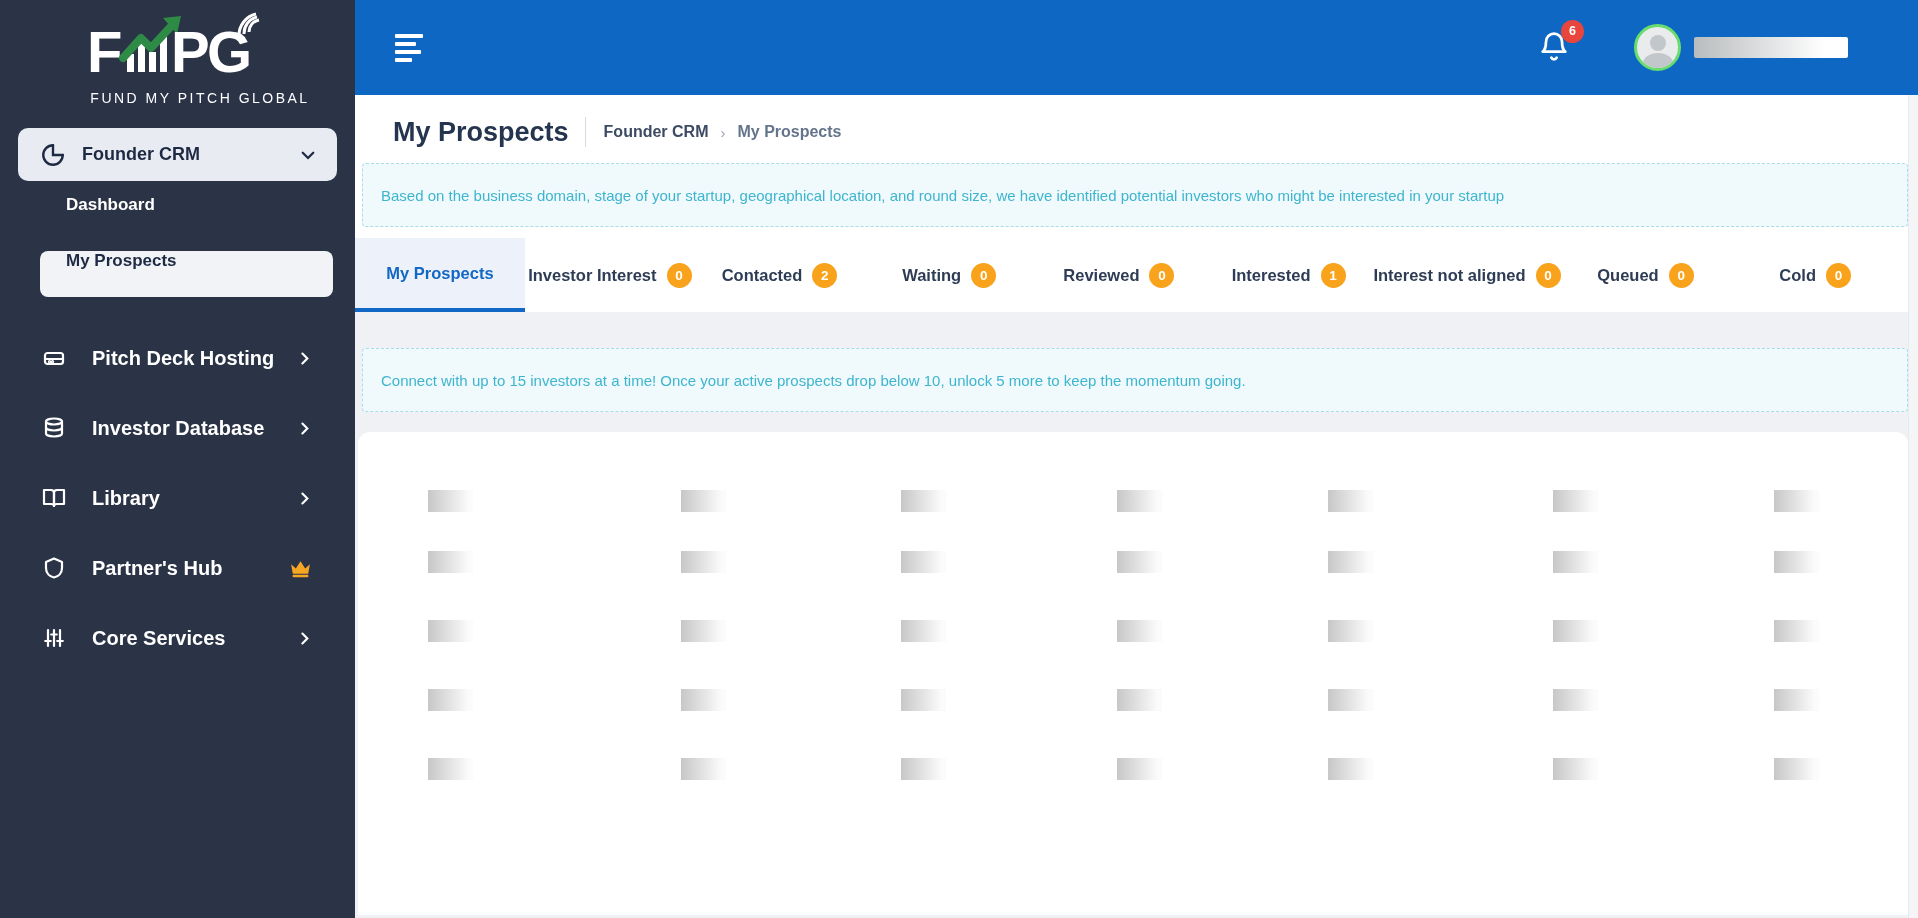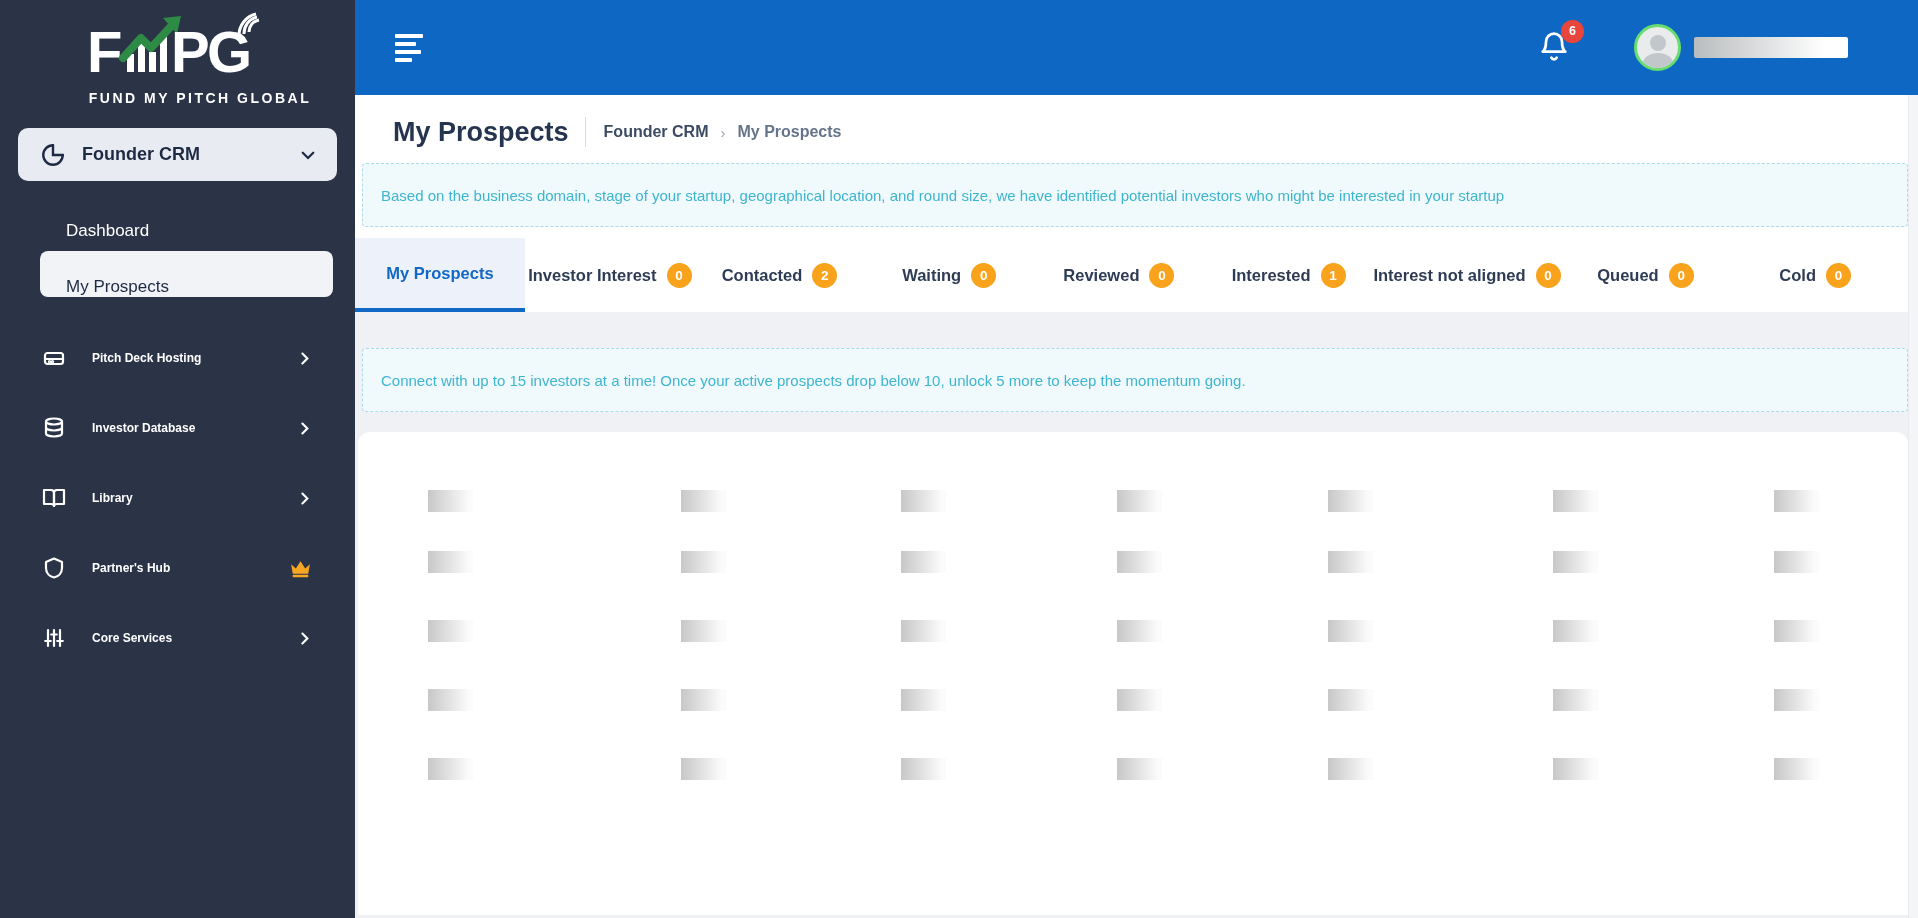--- a/index.html
+++ b/index.html
@@ -2,31 +2,31 @@
 <html><head>
 <meta charset="utf-8">
 <style>
   * { margin:0; padding:0; box-sizing:border-box; }
   html,body { width:1918px; height:918px; overflow:hidden; }
   body { font-family:"Liberation Sans","DejaVu Sans",sans-serif; background:#eff1f4; position:relative; }
 
   
   .sidebar { position:absolute; left:0; top:0; width:355px; height:918px; background:#2b3347; z-index:5; }
   .logo-wrap { padding:10px 0 0 0; display:flex; flex-direction:column; align-items:center; }
-  .logo-tagline { color:#ffffff; font-size:14px; font-weight:700; letter-spacing:2.5px; margin-top:2px;margin-left:45px; }
+  .logo-tagline { color:#ffffff; font-size:14px; font-weight:400; letter-spacing:2.5px; margin-top:2px;margin-left:45px; }
   .crm-group-btn { margin:22px 18px 0 18px; height:53px; background:#e8ebf1; border-radius:10px;
     display:flex; align-items:center; padding:0 20px 0 22px; cursor:pointer; }
   .crm-group-btn .glabel { color:#1e2a44; font-weight:700; font-size:18px; margin-left:16px; flex:1; }
   .subnav { margin-top:14px; }
-  .subitem { height:46px; display:flex; align-items:flex-end; padding-left:66px; color:#ffffff;
-    font-size:17px; font-weight:400; cursor:pointer; margin:10px 0; }
+  .subitem { height:46px; display:flex; align-items:flex-start; padding-left:66px; color:#ffffff;
+    font-size:17px; font-weight:700; cursor:pointer; margin:10px 0; }
   .subitem.active { background:#f1f3f6; color:#1e2a44; margin:10px 22px 10px 40px; padding-left:26px; border-radius:8px; }
   .nav-list { margin-top:26px; }
   .navitem { height:70px; display:flex; align-items:center; padding:0 42px 0 42px; color:#ffffff; cursor:pointer; }
-  .navitem .nlabel { font-size:12px; font-weight:700; margin-left:26px; flex:1; }
+  .navitem .nlabel { font-size:20px; font-weight:700; margin-left:26px; flex:1; }
   .icon { display:inline-flex; align-items:center; justify-content:center; }
 
   
   .main { position:absolute; left:355px; top:0; width:1563px; height:918px; background:#eff1f4; }
   .topbar { height:95px; background:#0f67c4; display:flex; align-items:center; padding:0 70px 0 40px; }
   .hamburger { display:flex; flex-direction:column; gap:4px; cursor:pointer; }
   .hamburger i { display:block; height:4px; background:#fff; border-radius:1px; }
   .hamburger i:nth-child(1){width:28px;} .hamburger i:nth-child(2){width:21px;}
   .hamburger i:nth-child(3){width:26px;} .hamburger i:nth-child(4){width:17px;}
   .topbar-right { margin-left:auto; display:flex; align-items:center; }

